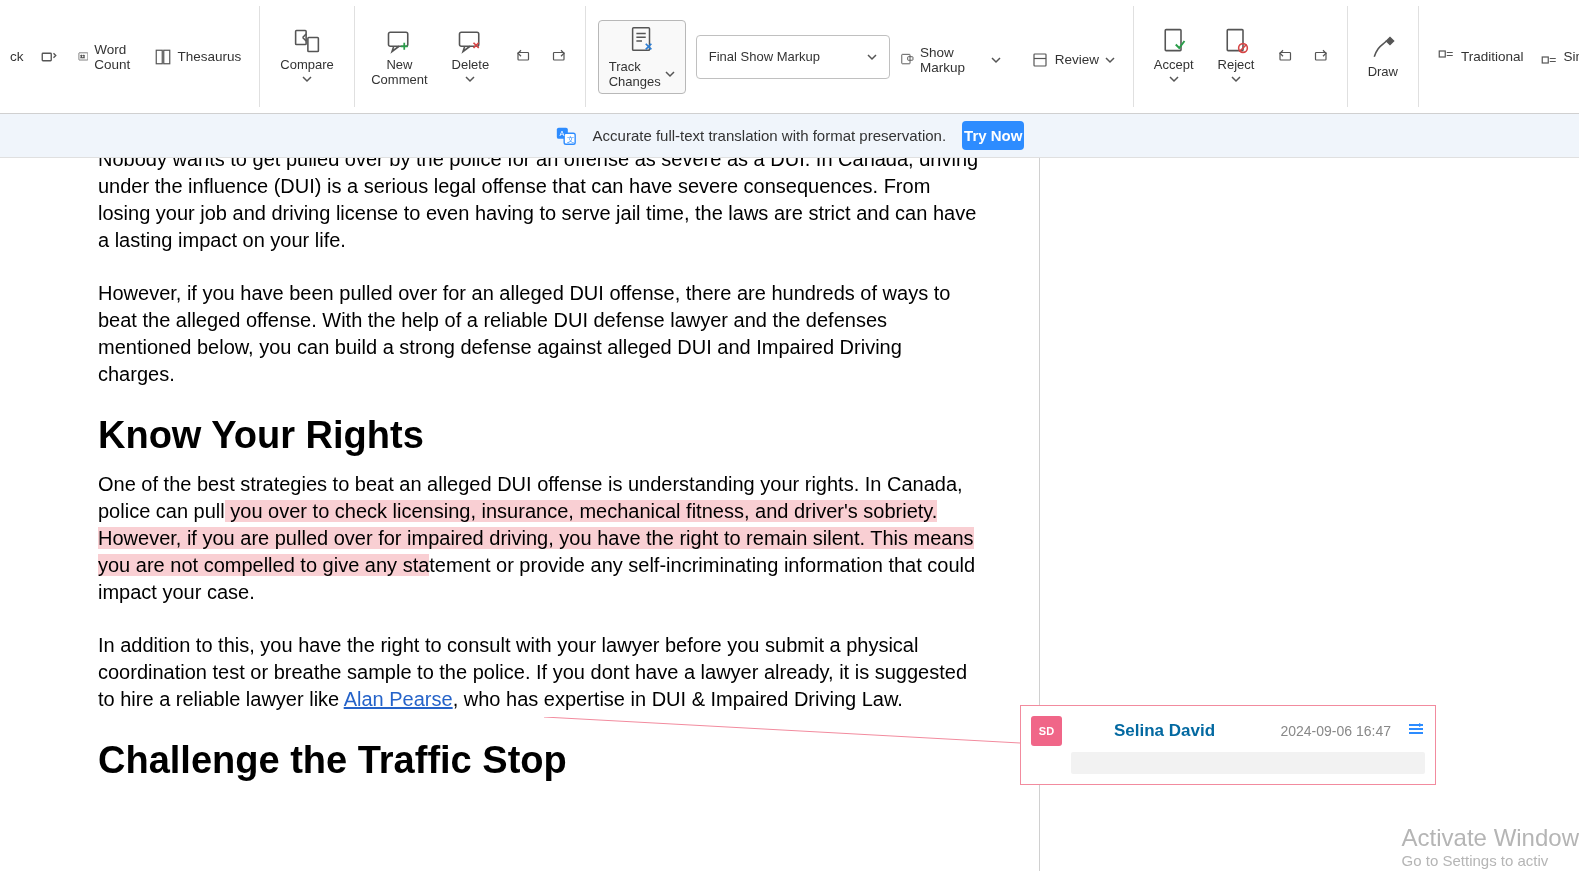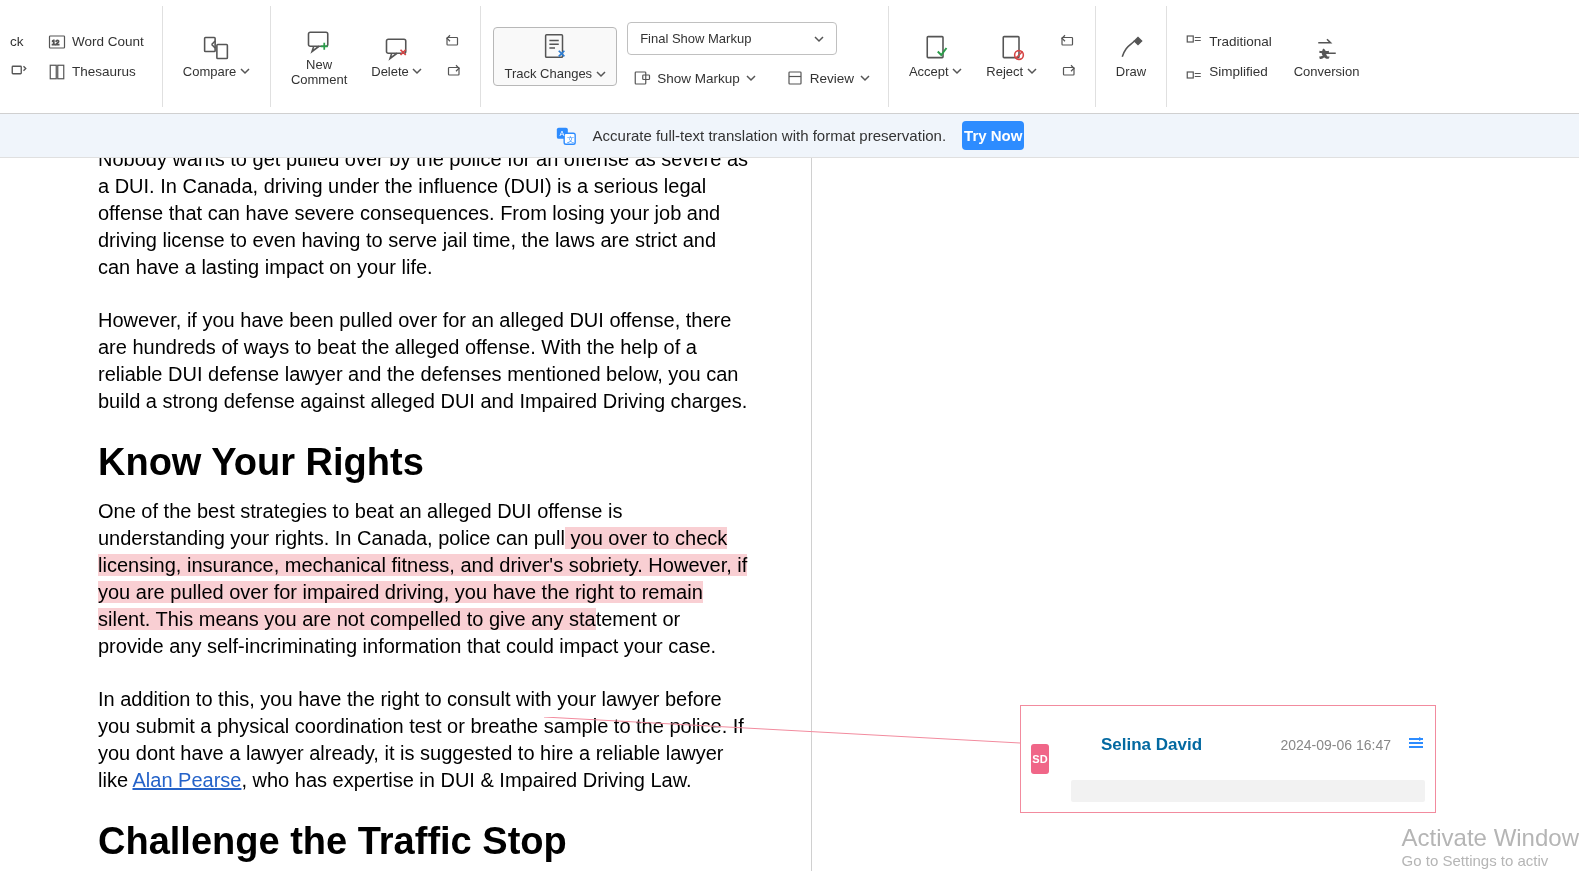--- a/index.html
+++ b/index.html
@@ -48,21 +48,21 @@
   align-items: center;
   gap: 6px;
   padding: 4px 6px;
   cursor: pointer;
   border-radius: 4px;
   font-size: 13.5px;
   color: #333;
 }
 .small-row-btn .ico { width: 18px; height: 18px; display:flex; align-items:center; justify-content:center; }
 
-.col-stack { display:flex; flex-direction:column; gap:4px; }
+.col-stack { display:flex; flex-direction:row; gap:4px; }
 
 .dropdown-caret {
   width: 10px; height: 10px;
   display: inline-flex; align-items: center; justify-content: center;
 }
 .dropdown-caret svg { width: 10px; height: 10px; }
 
 .track-changes-box {
   border: 1px solid #b8b8b8;
   border-radius: 4px;
@@ -111,21 +111,21 @@
 
 .doc-area {
   position: relative;
   height: calc(883px - 114px - 44px);
   overflow: hidden;
 }
 .page {
   position: absolute;
   left: 0;
   top: -12px;
-  width: 812px;
+  width: 1040px;
   padding: 10px 60px 10px 98px;
   background: #fff;
   border-right: 1px solid #d0d0d0;
   height: 100%;
   font-family: Arial, sans-serif;
   color: #000;
 }
 .page p {
   font-size: 20px;
   line-height: 1.35;
@@ -153,28 +153,27 @@
   border: 1px solid #f28b9e;
   background: #fff;
   padding: 10px;
 }
 .comment-header {
   display: flex;
   align-items: center;
   gap: 10px;
 }
 .avatar {
-  width: 18px; height: 30px;
+  width: 31px; height: 30px;
   background: #f06688;
   color: #fff;
   font-size: 11px;
   font-weight: 600;
   display: flex; align-items: center; justify-content: center;
   border-radius: 3px;
-  margin-top: 28px;
 }
 .author { color: #0369a1; font-weight: 600; font-size: 17px; flex:1;margin-left:42px; }
 .timestamp { color: #888; font-size: 14px; margin-right:6px; }
 .menu-lines { cursor:pointer; }
 .comment-body {
   margin-top: 6px;
   margin-left: 40px;
   height: 22px;
   background: #f2f2f2;
   border-radius: 2px;

